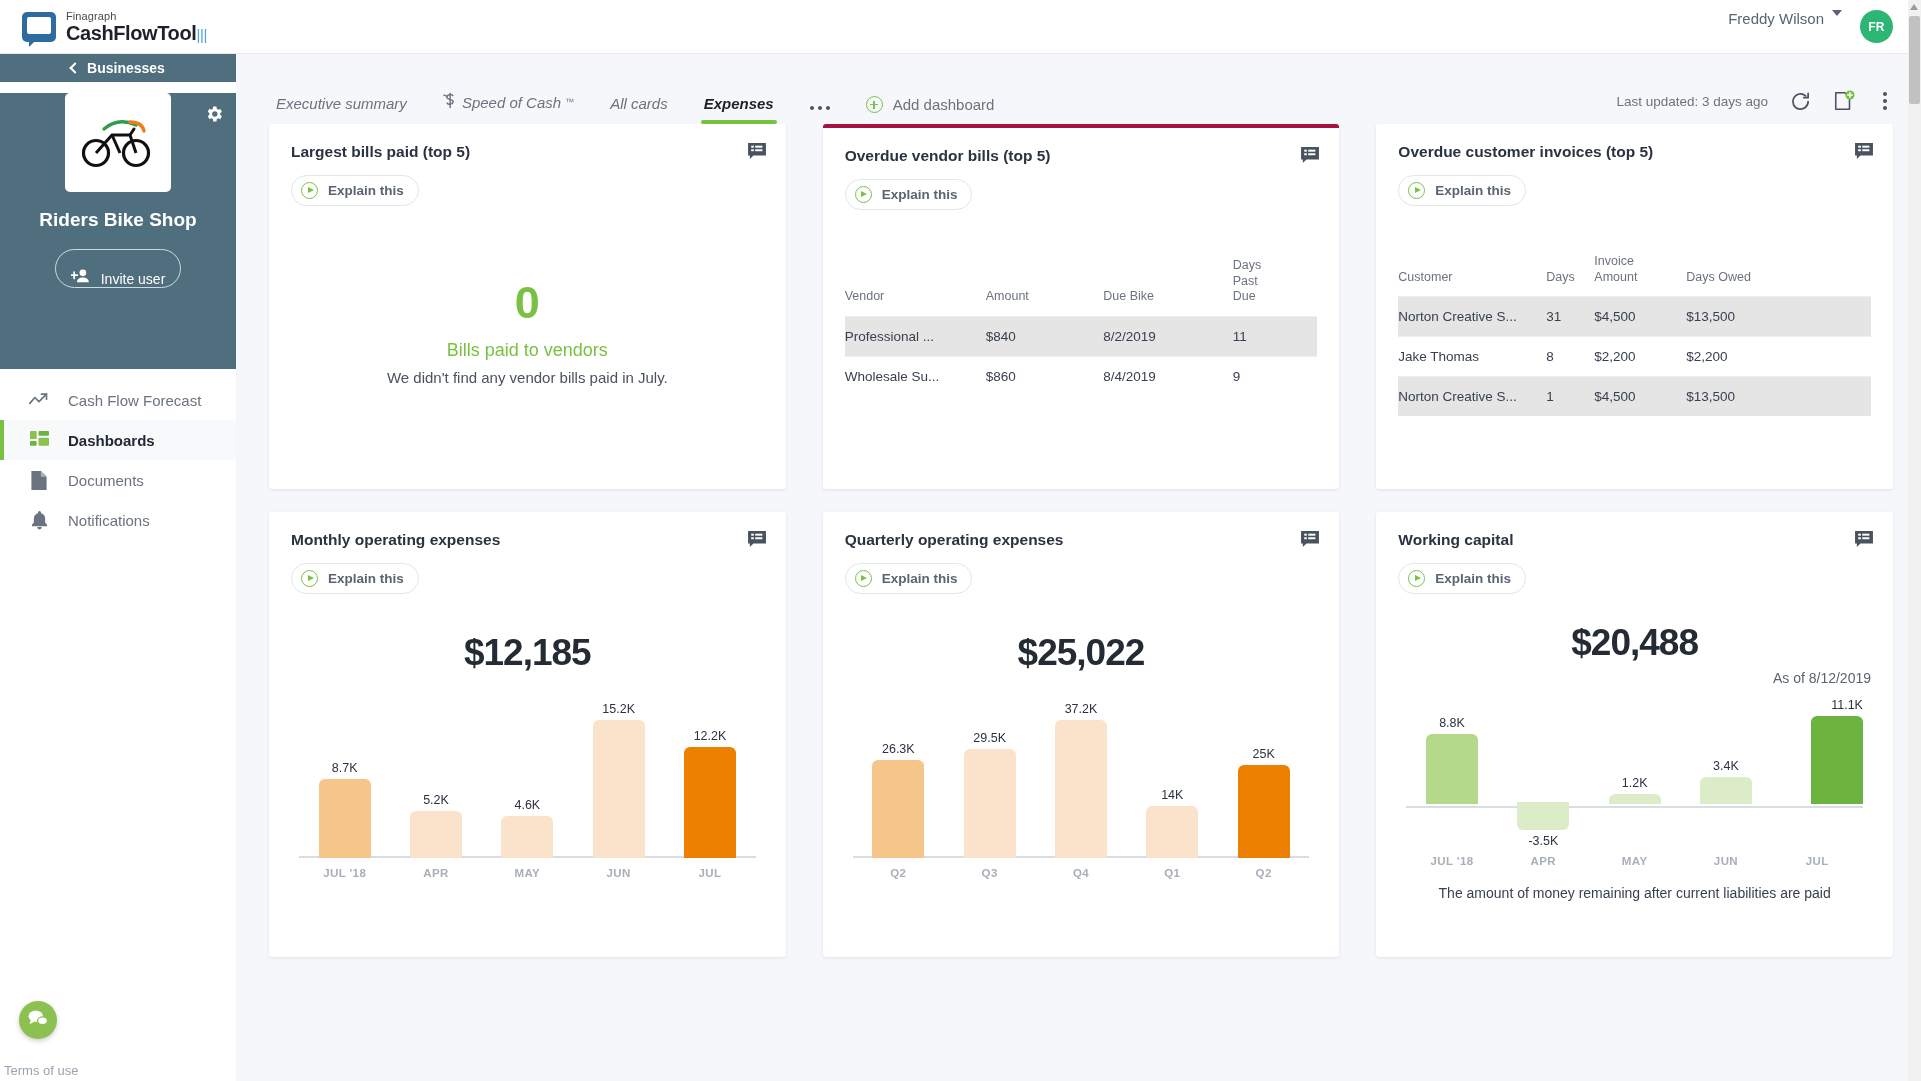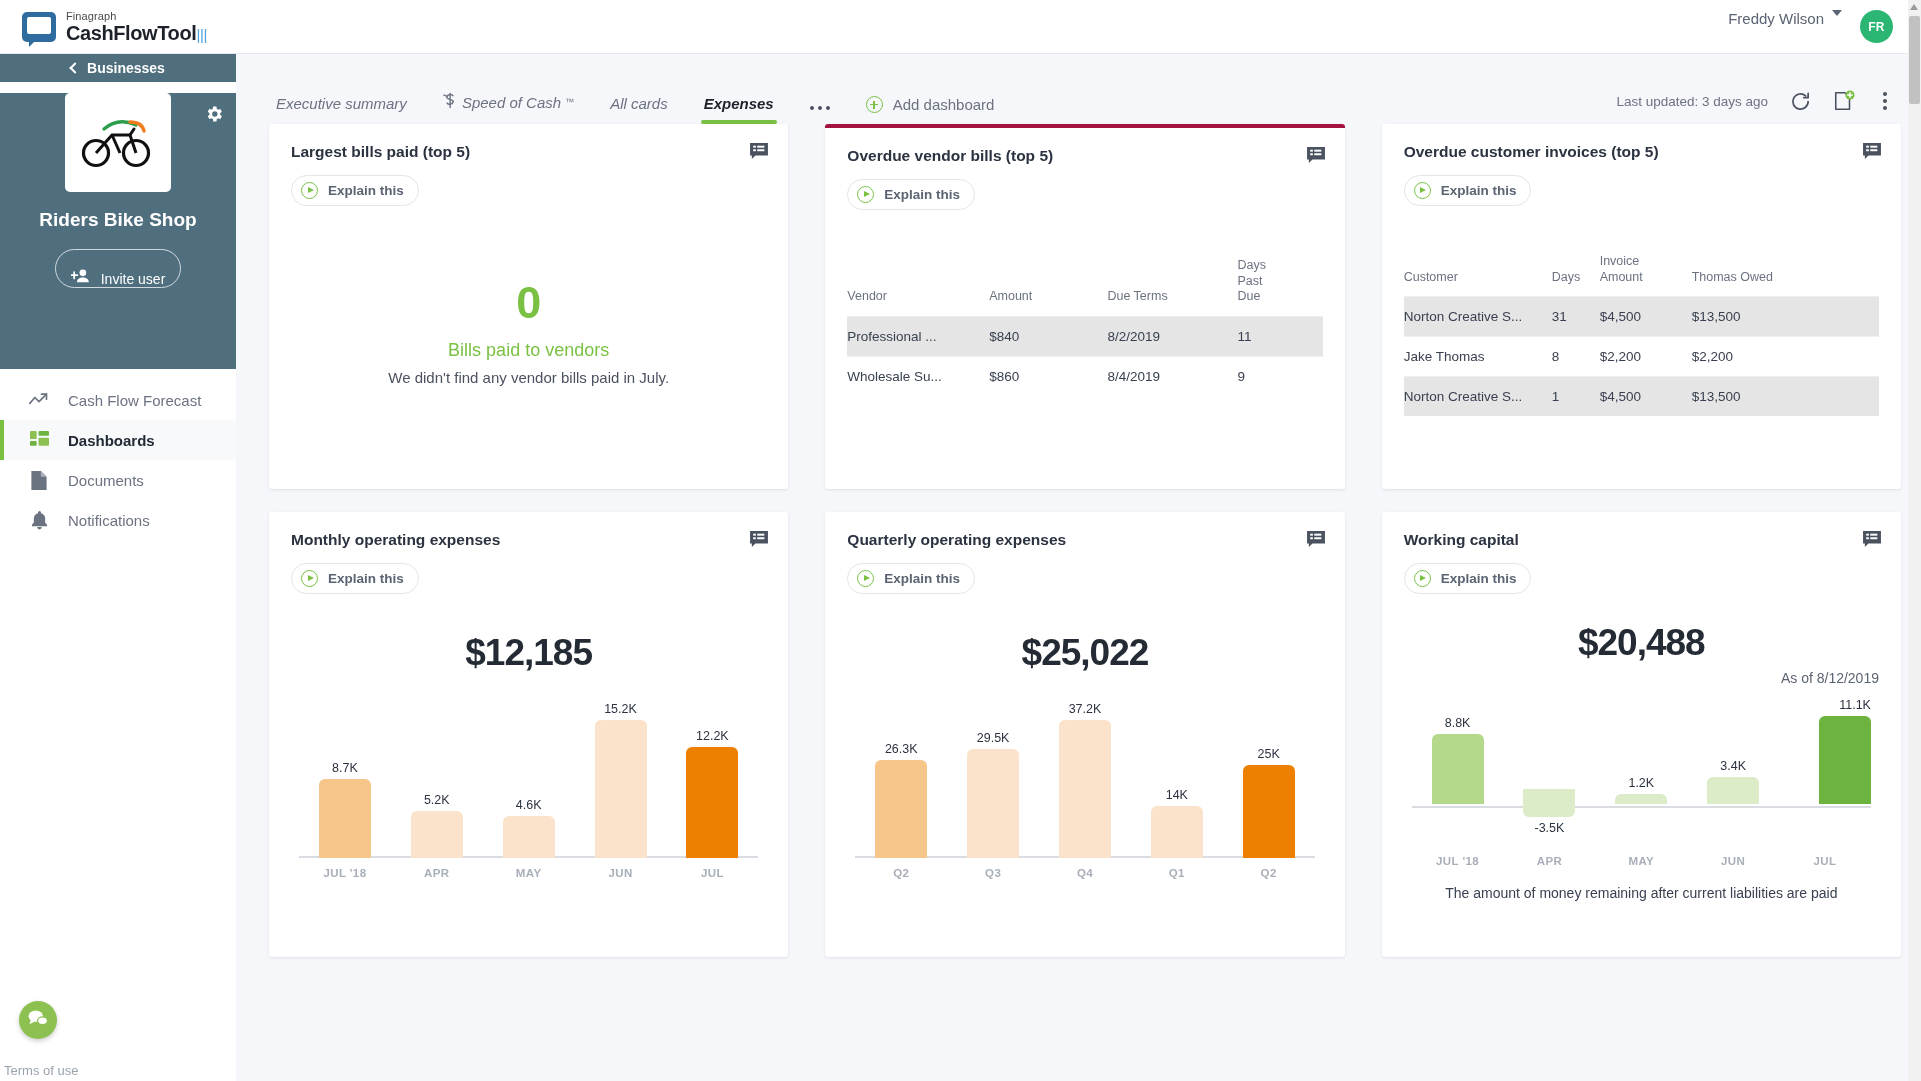--- a/index.html
+++ b/index.html
@@ -116,21 +116,21 @@
   .circ-plus:before { left: 3.5px; top: 6.7px; width: 8px; height: 1.6px; }
   .circ-plus:after { top: 3.5px; left: 6.7px; height: 8px; width: 1.6px; }
 
   .tab-right { margin-left: auto; display: flex; align-items: center; gap: 22px; padding: 0 28px 12px 0; }
   .updated { font-size: 13.5px; color: #6b7280; }
   .icon-btn { cursor: pointer; display: flex; align-items: center; justify-content: center; }
   .kebab { display: flex; flex-direction: column; gap: 3px; cursor: pointer; padding: 2px 6px; }
   .kebab span { width: 4px; height: 4px; border-radius: 50%; background: #4a5260; }
 
   
-  .grid { padding: 0 20px 0 33px; display: grid; grid-template-columns: repeat(3, 1fr); gap: 37px; }
+  .grid { padding: 0 28px 0 33px; display: grid; grid-template-columns: repeat(3, 1fr); gap: 37px; }
   .card {
     background: #fff; border-radius: 3px; box-shadow: 0 1px 3px rgba(20,30,50,.10);
     padding: 19px 22px 0 22px; position: relative;
   }
   .card.h1 { height: 365px; }
   .card.h2 { height: 445px; }
   .card.alert { border-top: 4px solid #a5123f; padding-top: 19px; }
   .card-title { font-size: 15.5px; font-weight: bold; color: #2b3240; }
   .card-ico { position: absolute; top: 19px; right: 20px; cursor: pointer; }
   .explain {
@@ -384,21 +384,21 @@
       </span>
       <div class="explain">
         <span class="play-ico"></span>
         <span>Explain this</span>
       </div>
       <table class="dt">
         <thead>
             <tr>
           <th style="width:120px">Vendor</th>
           <th style="width:100px">Amount</th>
-          <th style="width:110px">Due Terms</th>
+          <th style="width:110px">Due Bike</th>
           <th class="tcol-r"><span style="display:inline-block;max-width:42px">Days Past Due</span></th>
         </tr>
           </thead>
         <tbody>
           <tr class="odd">
             <td>Professional ...</td>
             <td>$840</td>
             <td>8/2/2019</td>
             <td>11</td>
           </tr>
@@ -426,21 +426,21 @@
       <div class="explain">
         <span class="play-ico"></span>
         <span>Explain this</span>
       </div>
       <table class="dt">
         <thead>
             <tr>
           <th style="width:148px">Customer</th>
           <th style="width:48px">Days</th>
           <th style="width:92px"><span style="display:inline-block;max-width:56px">Invoice Amount</span></th>
-          <th>Thomas Owed</th>
+          <th>Days Owed</th>
         </tr>
           </thead>
         <tbody>
           <tr class="odd">
             <td>Norton Creative S...</td>
             <td>31</td>
             <td>$4,500</td>
             <td>$13,500</td>
           </tr>
           <tr>
@@ -582,21 +582,21 @@
       <div class="chart wc" id="chart-wc" style="height:155px;margin-top:10px">
         <div class="axis" id="wc-axis" style="top: 110.192px;"></div>
         <div class="bars" id="wc-bars">
             <div class="bcol" style="justify-content: flex-start;">
               <div style="position: absolute; left: 0px; right: 0px; display: flex; flex-direction: column; align-items: center; top: 20.1918px;">
                 <div class="bval">8.8K</div>
                 <div class="bar" style="height: 70px; background: rgb(180, 217, 138);"></div>
               </div>
             </div>
             <div class="bcol" style="justify-content: flex-start;">
-              <div style="position: absolute; left: 0px; right: 0px; display: flex; flex-direction: column-reverse; align-items: center; top: 93px;">
+              <div style="position: absolute; left: 0px; right: 0px; display: flex; flex-direction: column-reverse; align-items: center; top: 106px;">
                 <div class="bval" style="margin-bottom: 0px; margin-top: 4px;">-3.5K</div>
                 <div class="bar" style="height: 28px; background: rgb(220, 236, 200); border-radius: 0px 0px 6px 6px;"></div>
               </div>
             </div>
             <div class="bcol" style="justify-content: flex-start;">
               <div style="position: absolute; left: 0px; right: 0px; display: flex; flex-direction: column; align-items: center; top: 80.1918px;">
                 <div class="bval">1.2K</div>
                 <div class="bar" style="height: 10px; background: rgb(220, 236, 200);"></div>
               </div>
             </div>

